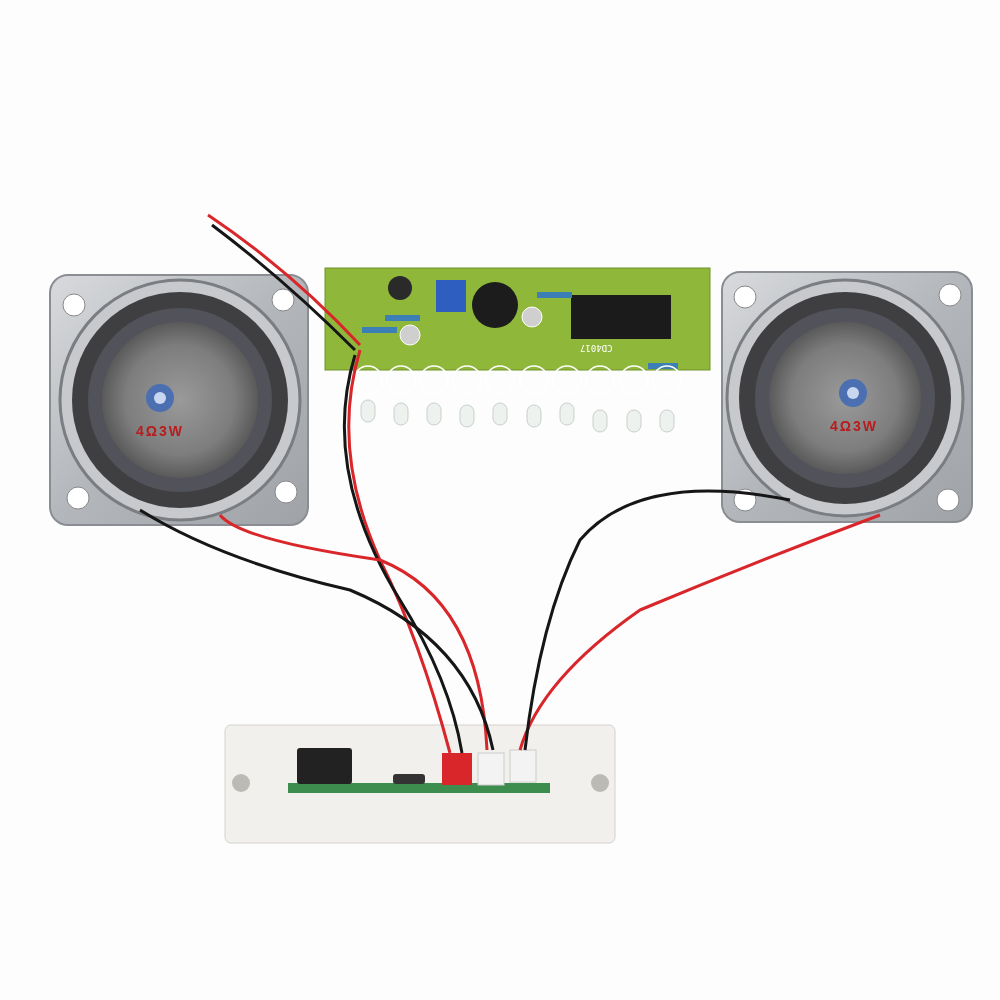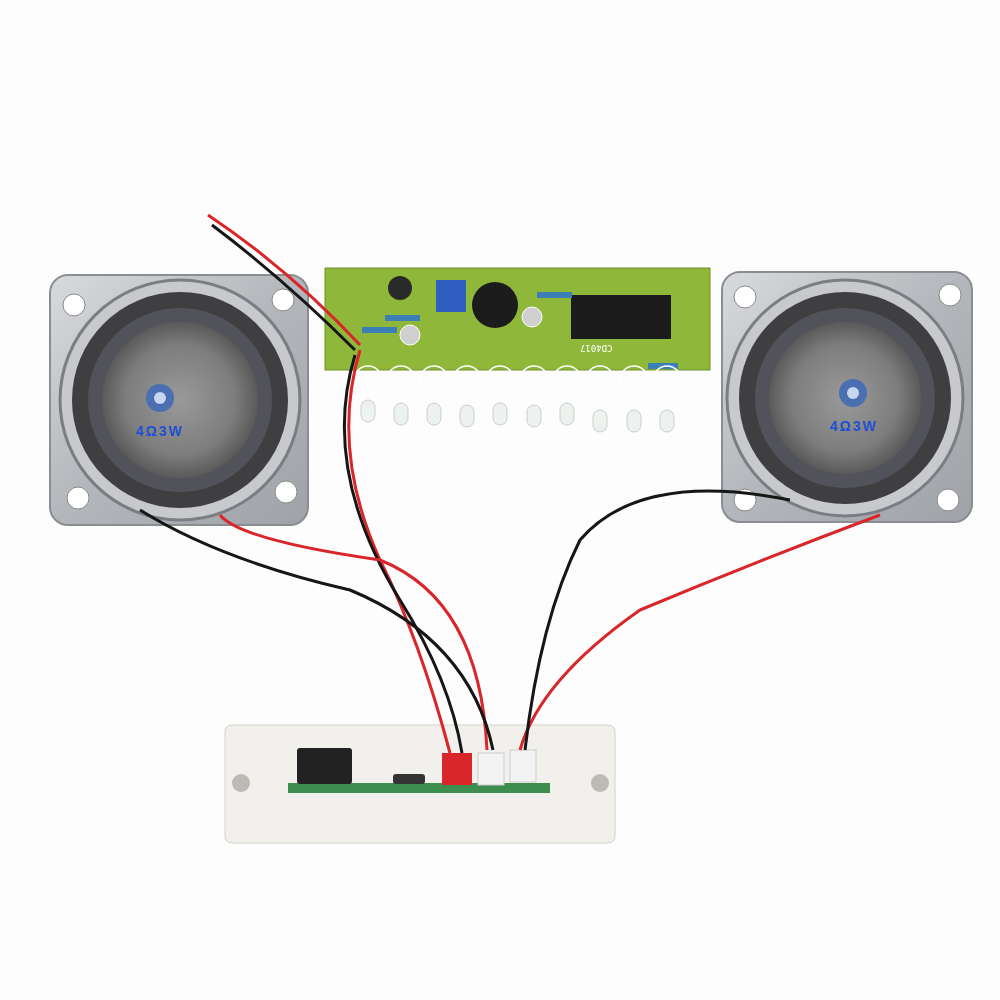--- a/index.html
+++ b/index.html
@@ -1,18 +1,18 @@
 <!DOCTYPE html>
 <html><head>
 <meta charset="utf-8">
 <style>
   html,body{margin:0;padding:0;background:#fff;}
   #stage{position:relative;width:1000px;height:1000px;background:#fdfdfd;overflow:hidden;font-family:"Liberation Sans",sans-serif;}
   svg{position:absolute;left:0;top:0;}
-  .lbl{position:absolute;font-family:"Liberation Sans",sans-serif;font-weight:bold;color:#1d4ed8;letter-spacing:2px;}
+  .lbl{position:absolute;font-family:"Liberation Sans",sans-serif;font-weight:bold;color:#b91c1c;letter-spacing:2px;}
   .pcb-lbl{position:absolute;font-family:"DejaVu Sans Mono",monospace;font-size:9px;color:#fff;}
 </style>
 </head>
 <body>
 
 <div id="stage">
 <svg width="1000" height="1000" viewBox="0 0 1000 1000">
   <defs>
     <radialGradient id="cone" cx="50%" cy="50%" r="50%">
       <stop offset="0%" stop-color="#9a9a9a"></stop>

